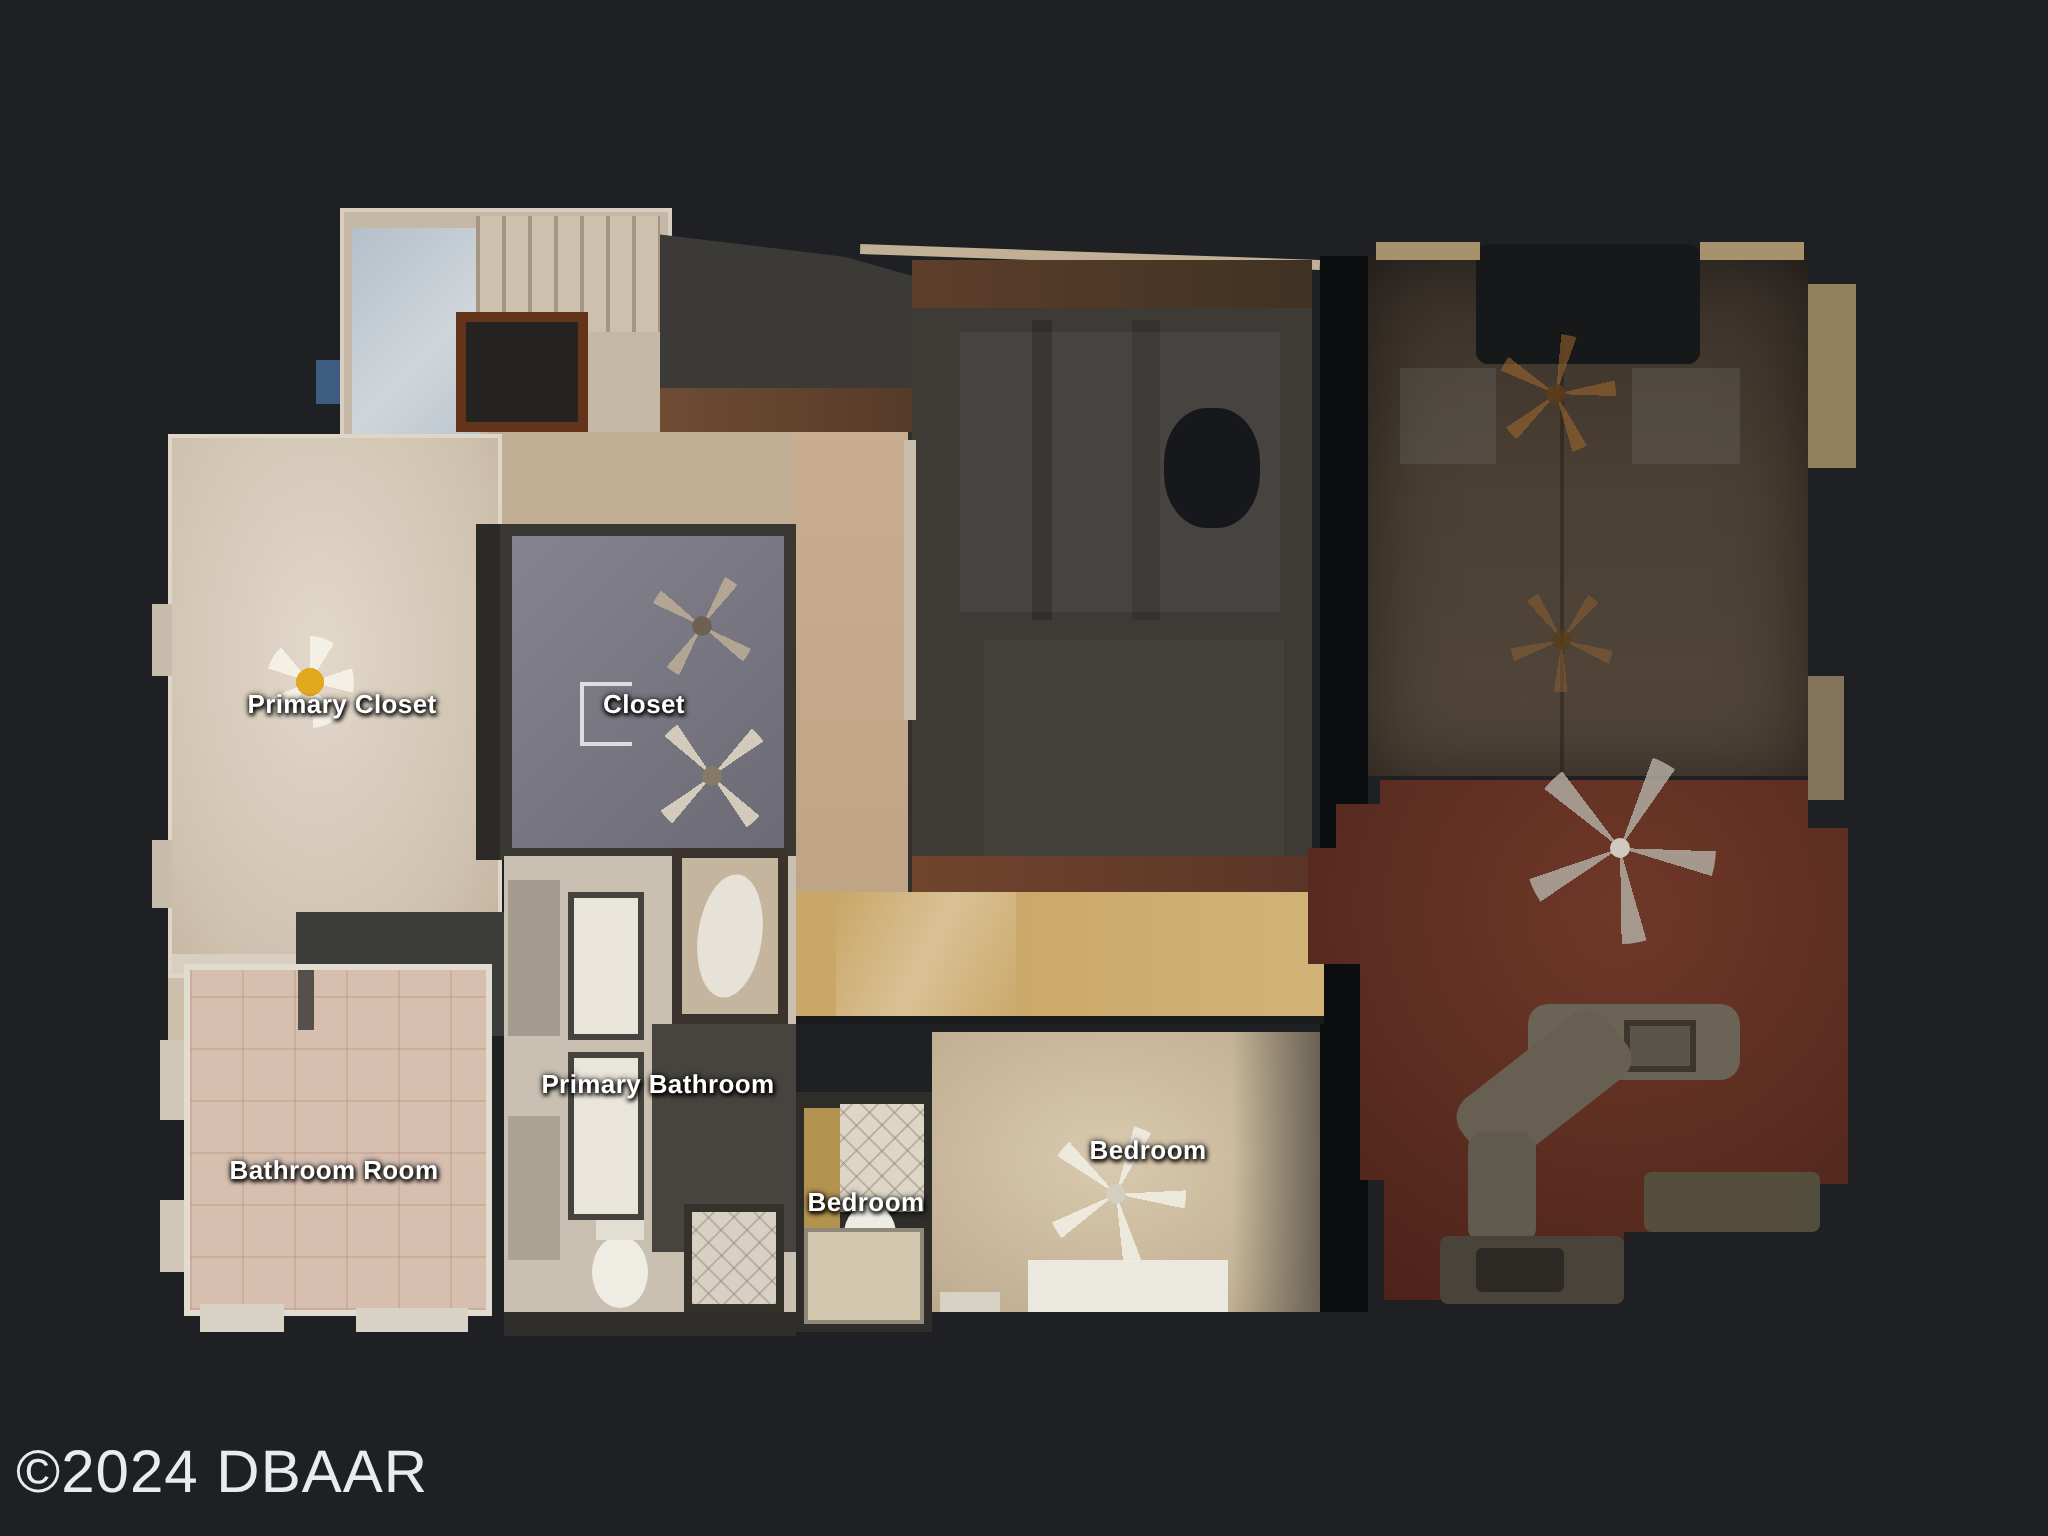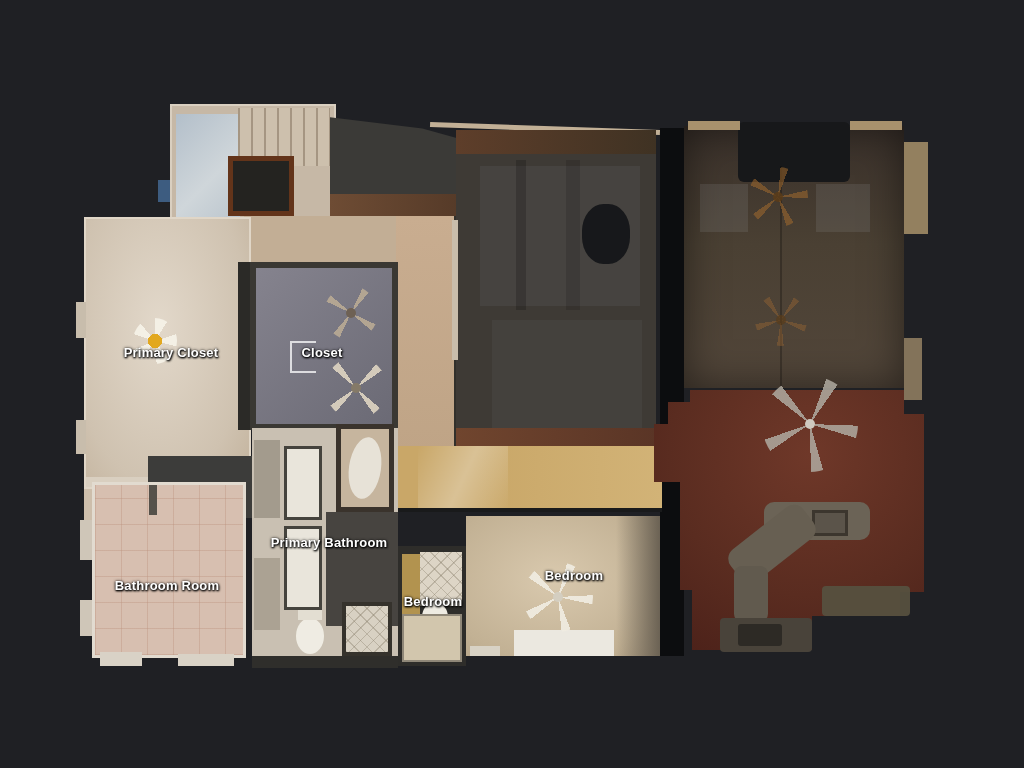--- a/index.html
+++ b/index.html
@@ -158,14 +158,15 @@
   <div class="abs" style="left:738px;top:624px;width:44px;height:22px;background:#2d2a25;border-radius:3px;"></div>
   <div class="abs" style="left:822px;top:586px;width:88px;height:30px;background:#56503f;border-radius:4px;opacity:.95;"></div>
 
   <div class="room-label" style="left:171px;top:352px;">Primary Closet</div>
   <div class="room-label" style="left:322px;top:352px;">Closet</div>
   <div class="room-label" style="left:329px;top:542px;">Primary Bathroom</div>
   <div class="room-label" style="left:167px;top:585px;">Bathroom Room</div>
   <div class="room-label" style="left:433px;top:601px;">Bedroom</div>
   <div class="room-label" style="left:560px;top:575px;padding-left:28px;">Bedroom</div>
 
+  <div class="watermark">©2024 DBAAR</div>
 
 </div>
 
 </body></html>

